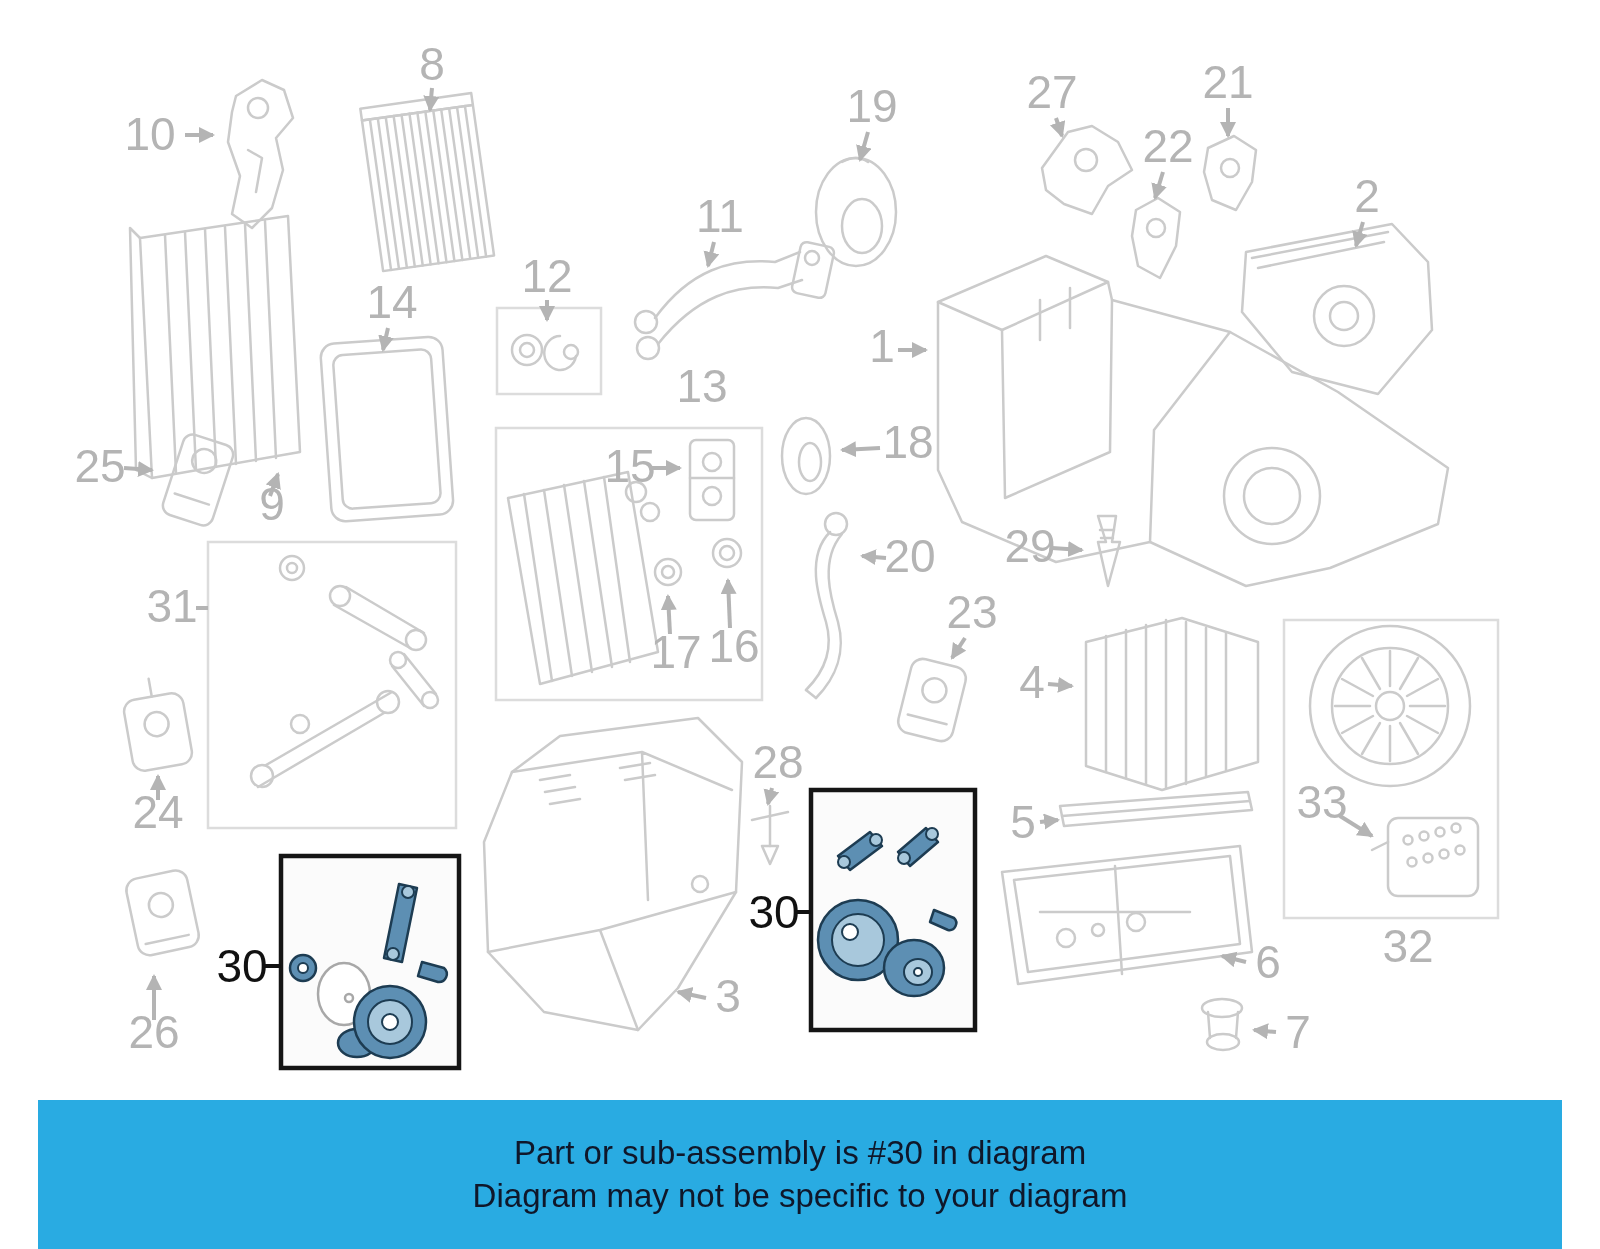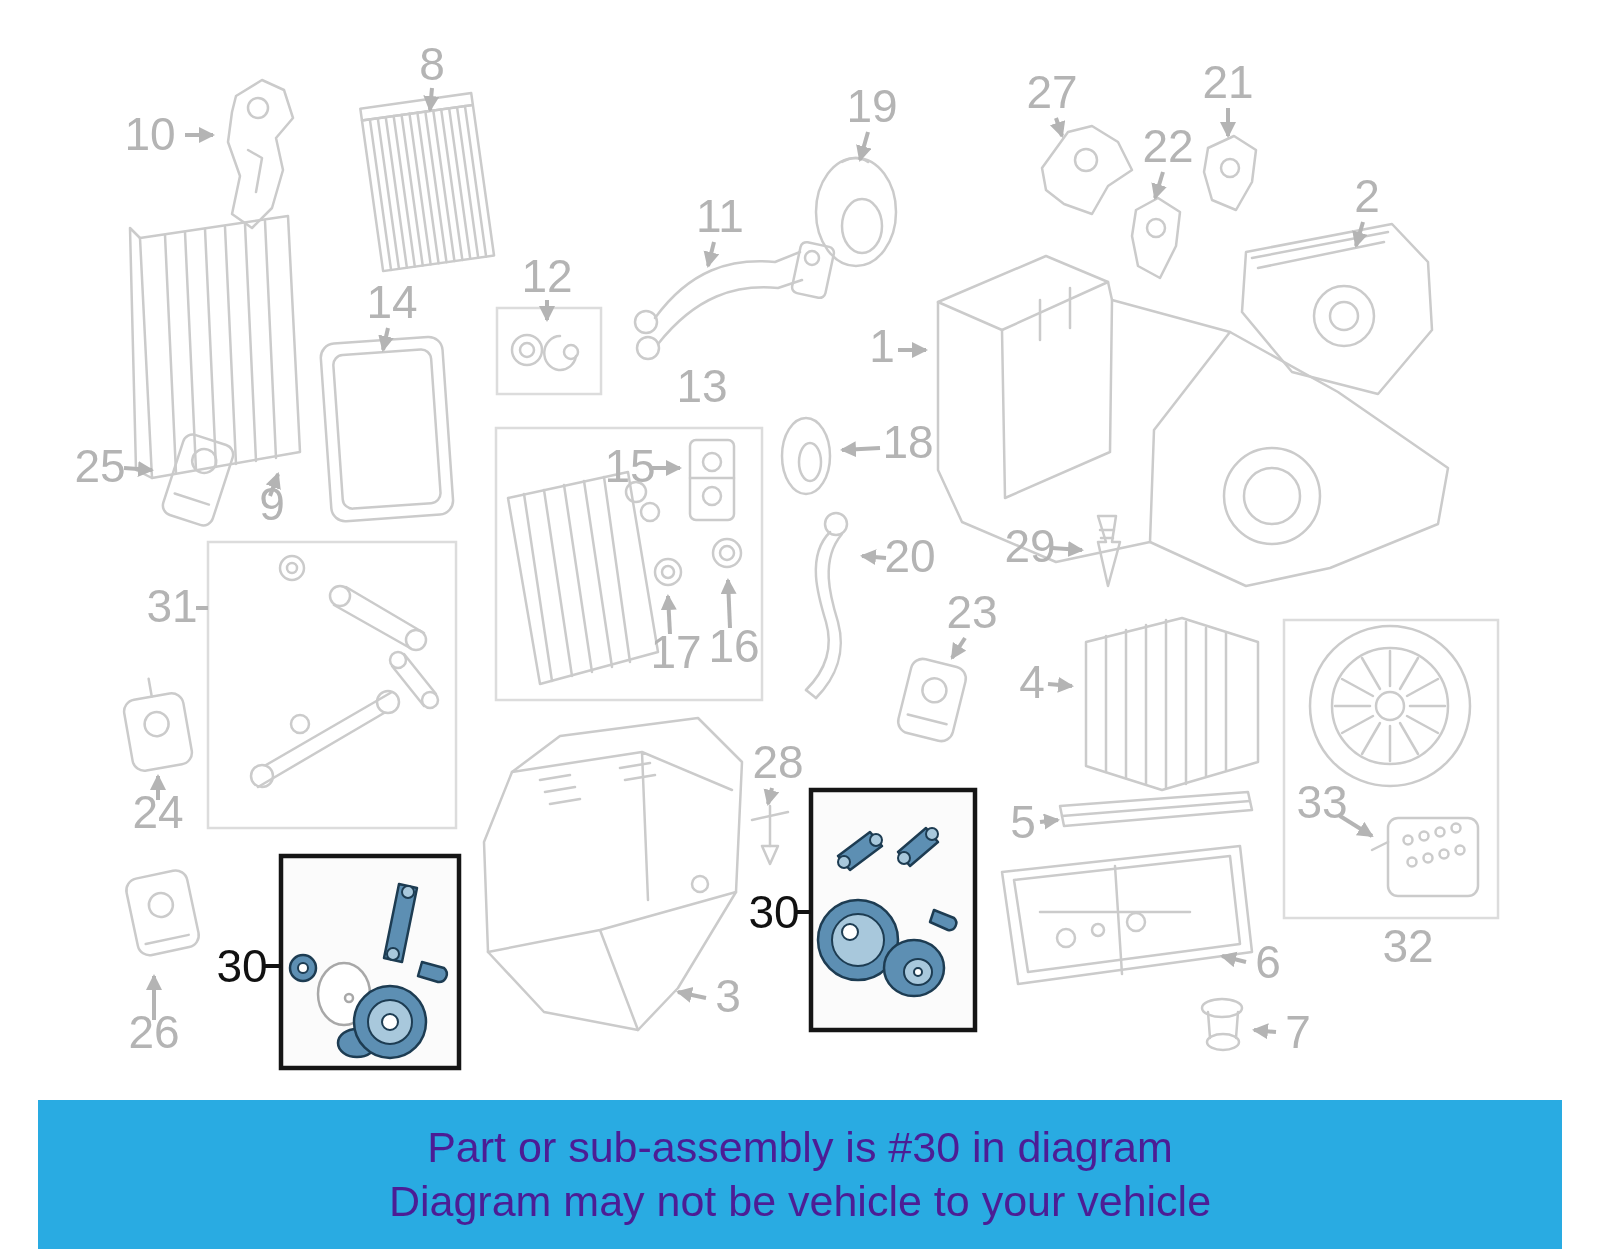--- a/index.html
+++ b/index.html
@@ -16,21 +16,21 @@
   
   .hbox{fill:var(--box-bg,#fbfbfb);stroke:#151515;stroke-width:4.5;}
   .blue{fill:var(--part-blue,#5d8fb3);stroke:var(--part-blue-dark,#1d3c52);stroke-width:2.5;stroke-linejoin:round;}
   .blue-in{fill:var(--part-blue-light,#a8c8dc);stroke:var(--part-blue-dark,#1d3c52);stroke-width:2;}
   .white-in{fill:#ffffff;stroke:var(--part-blue-dark,#1d3c52);stroke-width:2;}
   .gray-disc{fill:#ffffff;stroke:#a8a8a8;stroke-width:2.5;}
   
   .banner{position:absolute;left:38px;top:1100px;width:1524px;height:149px;
           background:var(--banner-bg,#29abe2);display:flex;flex-direction:column;
           align-items:center;justify-content:center;gap:6px;}
-  .banner div{font-size:43px;color:#4c1d95;line-height:1.1;}
+  .banner div{font-size:33px;color:#0f172a;line-height:1.1;}
 </style>
 </head>
 <body>
 
 <div class="stage">
 
 <svg width="1600" height="1103" viewBox="0 0 1600 1103">
   <defs>
     <marker id="ah" markerWidth="18" markerHeight="18" refX="14" refY="8" orient="auto" markerUnits="userSpaceOnUse">
       <path d="M0,0 L16,8 L0,16 Z" fill="#b4b4b4"></path>
@@ -435,16 +435,16 @@
     <line class="blkline" x1="264" y1="966" x2="281" y2="966"></line>
   </g>
   <g>
     <text class="num blk" x="774" y="928" text-anchor="middle">30</text>
     <line class="blkline" x1="796" y1="912" x2="811" y2="912"></line>
   </g>
 </svg>
 
 <div class="banner">
   <div>Part or sub-assembly is #30 in diagram</div>
-  <div>Diagram may not be vehicle to your vehicle</div>
+  <div>Diagram may not be specific to your diagram</div>
 </div>
 
 </div>
 
 </body></html>

